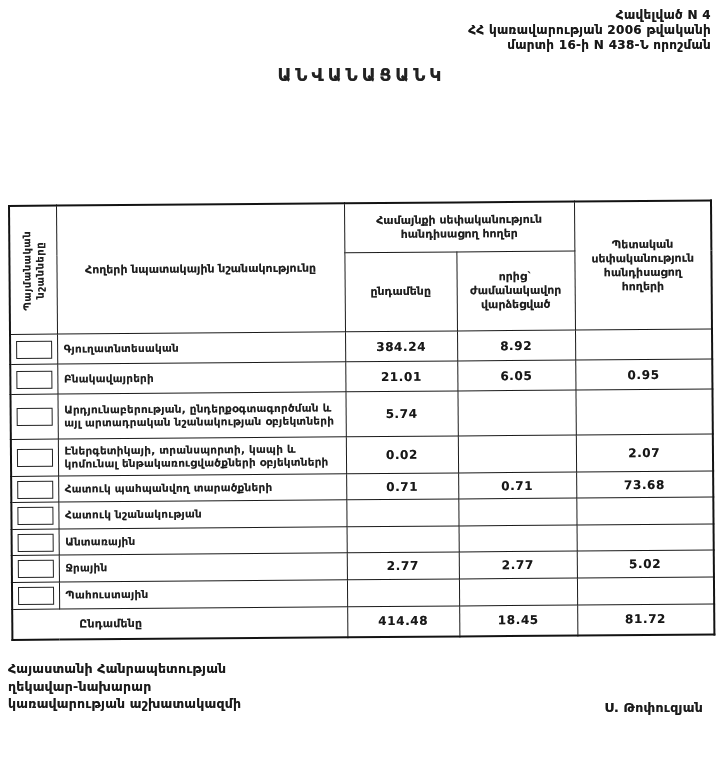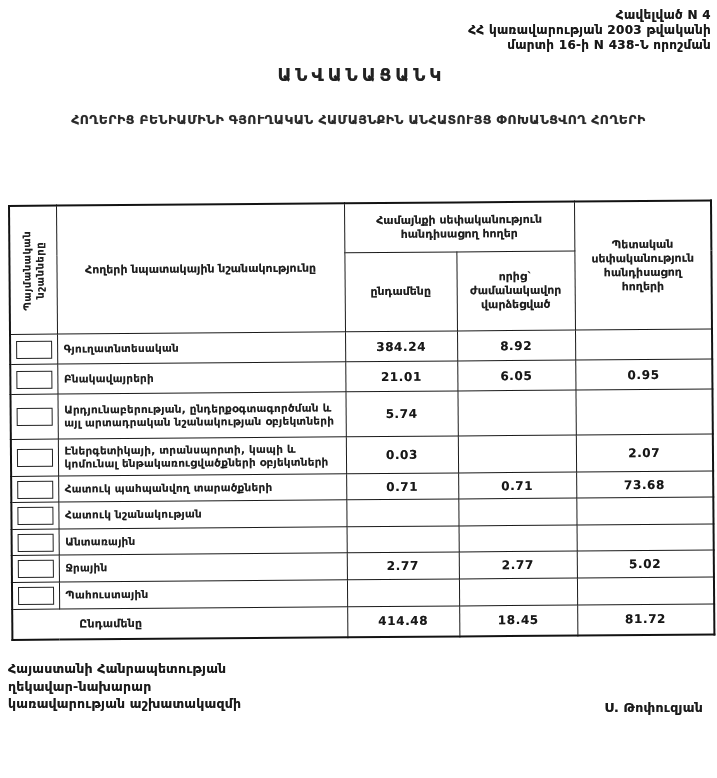--- a/index.html
+++ b/index.html
@@ -79,28 +79,27 @@
     color:#1a1a1a;text-shadow:0 0 .5px rgba(0,0,0,.5);
   }
 </style>
 </head>
 <body>
 
 <div class="page">
 
   <div class="annex">
     <div>Հավելված N 4</div>
-    <div>ՀՀ կառավարության 2003 թվականի</div>
+    <div>ՀՀ կառավարության 2006 թվականի</div>
     <div>մարտի 16-ի N 438-Ն որոշման</div>
   </div>
 
   <h1 class="title">ԱՆՎԱՆԱՑԱՆԿ</h1>
 
   <div class="subtitle">
-    <div>ՀՈՂԵՐԻՑ ԲԵՆԻԱՄԻՆԻ ԳՅՈՒՂԱԿԱՆ ՀԱՄԱՅՆՔԻՆ ԱՆՀԱՏՈՒՅՑ ՓՈԽԱՆՑՎՈՂ ՀՈՂԵՐԻ</div>
   </div>
 
   <div class="table-wrap">
     <table>
       <colgroup>
         <col style="width:47px">
           <col style="width:288px">
           <col style="width:112px">
         <col style="width:118px">
           <col style="width:137px">
@@ -145,21 +144,21 @@
           <td class="label">Արդյունաբերության, ընդերքօգտագործման և այլ արտադրական նշանակության օբյեկտների</td>
           <td class="num">5.74</td>
           <td class="num"></td>
           <td class="num"></td>
         </tr>
         <tr class="h37">
           <td class="sym">
               <div class="symbol-box"></div>
             </td>
           <td class="label">Էներգետիկայի, տրանսպորտի, կապի և կոմունալ ենթակառուցվածքների օբյեկտների</td>
-          <td class="num">0.03</td>
+          <td class="num">0.02</td>
           <td class="num"></td>
           <td class="num">2.07</td>
         </tr>
         <tr class="h26">
           <td class="sym">
               <div class="symbol-box"></div>
             </td>
           <td class="label">Հատուկ պահպանվող տարածքների</td>
           <td class="num">0.71</td>
           <td class="num">0.71</td>

